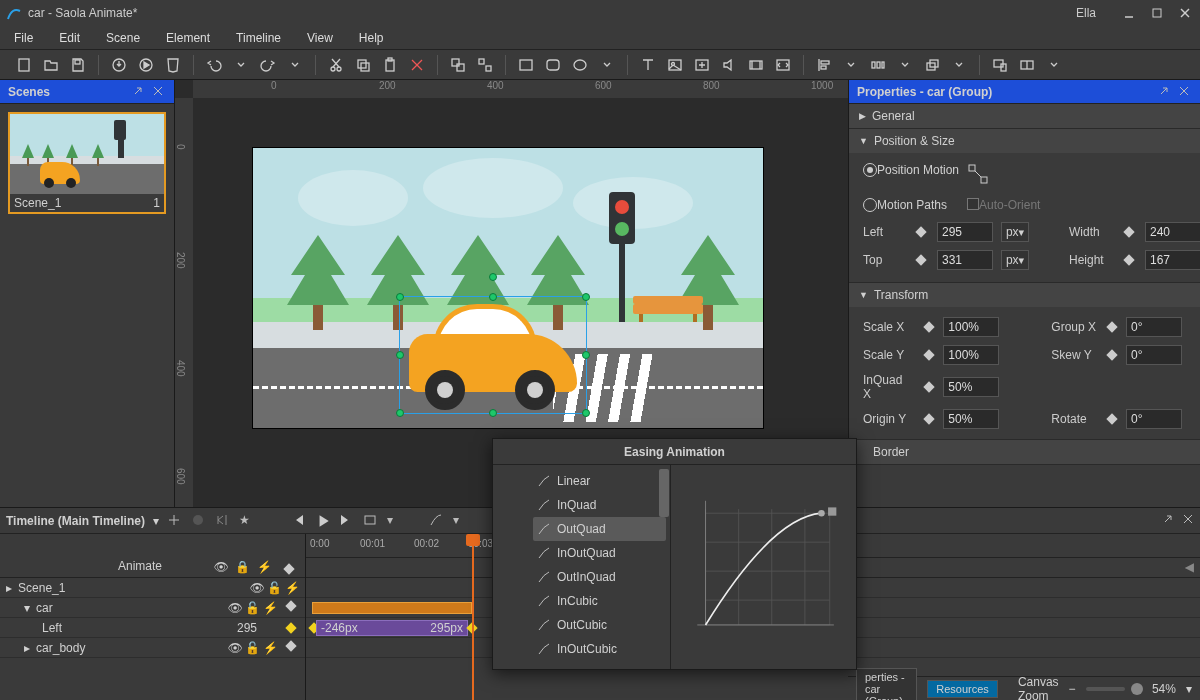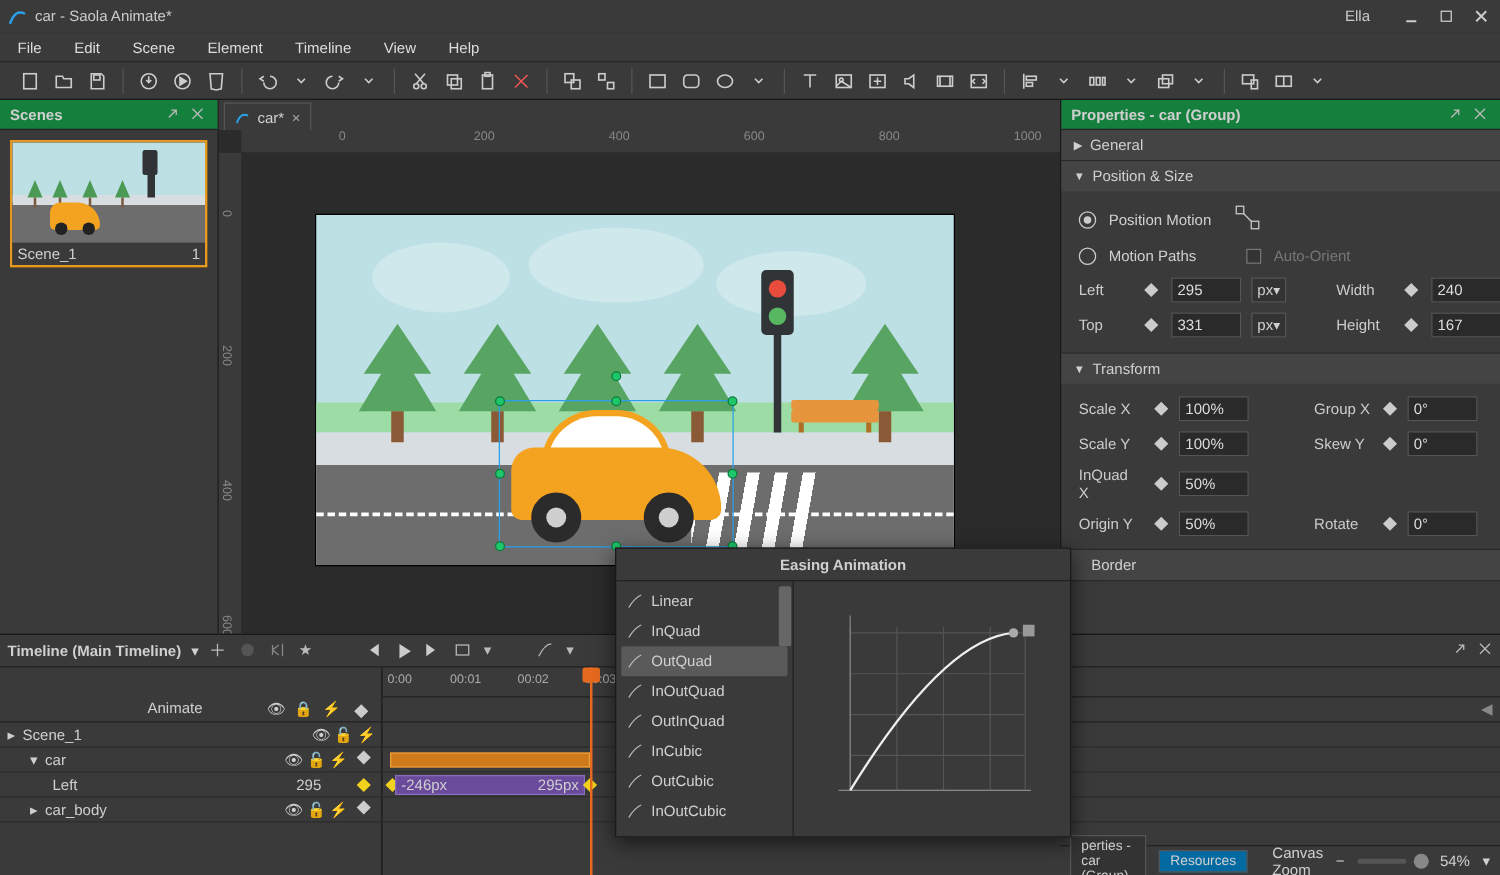--- a/index.html
+++ b/index.html
@@ -12,41 +12,41 @@
 .menubar { height:24px; background:#3a3a3a; display:flex; align-items:center; padding:0 14px; gap:26px; border-bottom:1px solid #222;}
 .menubar span { color:#ddd; cursor:pointer; }
 .toolbar { height:30px; background:#3a3a3a; display:flex; align-items:center; padding:0 6px; border-bottom:1px solid #1a1a1a;}
 .tb-group { display:flex; align-items:center; gap:7px; padding:0 8px;}
 .tb-sep { width:1px; height:20px; background:#555; margin:0 2px;}
 .tb-btn { width:20px; height:20px; display:flex; align-items:center; justify-content:center; color:#ccc; cursor:pointer;}
 .tb-btn.red svg { stroke:#e55; }
 .tb-btn svg { stroke:#ccc; fill:none; stroke-width:1.3; }
 .main { position:absolute; top:80px; left:0; right:0; bottom:193px; display:flex; }
 .scenes-panel { width:175px; background:#3a3a3a; border-right:1px solid #1a1a1a; display:flex; flex-direction:column;}
-.panel-header { height:24px; background:#15803d; display:flex; align-items:center; padding:0 8px; border-bottom:1px solid #222; font-weight:600;}
+.panel-header { height:24px; background:#1d4ed8; display:flex; align-items:center; padding:0 8px; border-bottom:1px solid #222; font-weight:600;}
 .panel-header .spacer{flex:1;}
 .panel-header .hicon{width:14px;height:14px;margin-left:6px;color:#bbb;cursor:pointer;}
 .scene-thumb { margin:8px; border:2px solid #e49a22; background:#000;}
 .scene-thumb-img { width:100%; height:80px; background:linear-gradient(#bde0e5 60%,#888 60%); position:relative; overflow:hidden;}
 .scene-label { display:flex; justify-content:space-between; padding:2px 4px; background:#3a3a3a; font-size:11px;}
 .canvas-area { flex:1; background:#2b2b2b; display:flex; flex-direction:column;}
 .tabbar { height:24px; background:#3a3a3a; display:flex; align-items:flex-end; padding-left:4px;}
 .tab { height:22px; background:#3a3a3a; border:1px solid #555; border-bottom:none; padding:2px 8px; display:flex; align-items:center; gap:6px;}
 .tab .close{color:#aaa;cursor:pointer;}
 .ruler-h { height:18px; background:#3a3a3a; position:relative; margin-left:18px;}
 .ruler-v { width:18px; background:#3a3a3a; position:absolute; left:0; top:0; bottom:0;}
 .ruler-h .tick,.ruler-v .tick{position:absolute;color:#888;font-size:10px;}
 .canvas-wrap { flex:1; position:relative; background:#2b2b2b; overflow:hidden;}
 .stage { position:absolute; left:78px; top:50px; width:510px; height:280px; background:#bde0e5; box-shadow:0 0 0 1px #000;}
 .props-panel { width:352px; background:#3a3a3a; border-left:1px solid #1a1a1a; overflow:hidden;}
 .prop-section { border-bottom:1px solid #2a2a2a;}
 .prop-head { height:24px; display:flex; align-items:center; padding:0 10px; background:#444; gap:6px;}
 .prop-head .tri{font-size:9px;}
 .prop-body { padding:10px 14px; display:flex; flex-direction:column; gap:10px;}
-.radio-row { display:flex; align-items:center; gap:10px;}
+.radio-row { display:flex; align-items:flex-start; }
 .radio { width:14px; height:14px; border:1.5px solid #ccc; border-radius:50%; display:flex; align-items:center; justify-content:center;}
 .radio.on::after{content:"";width:6px;height:6px;background:#ccc;border-radius:50%;}
 .checkbox { width:12px; height:12px; border:1px solid #777; background:#333;}
 .field-row { display:flex; align-items:center; gap:8px;}
 .field-row label{ width:42px; color:#ccc;}
 .diamond { width:8px; height:8px; background:#ccc; transform:rotate(45deg); margin:0 4px;}
 .num-input { width:56px; height:20px; background:#2a2a2a; border:1px solid #555; color:#ddd; padding:0 4px;}
 .unit { width:28px; height:20px; background:#333; border:1px solid #555; display:flex;align-items:center;justify-content:center;font-size:11px;}
 .transform-grid { display:grid; grid-template-columns:auto 14px 60px auto 14px 60px; gap:8px 8px; align-items:center;}
 .transform-grid .lbl{color:#ccc;}
@@ -110,21 +110,21 @@
 .car-sel .wheel::after{content:"";position:absolute;inset:6px;background:#cfcfcf;border-radius:50%;}
 .car-sel .w1{left:22px;} .car-sel .w2{left:112px;}
 .selbox{position:absolute;inset:-4px;border:1px solid #2aa0e8;}
 .handle{position:absolute;width:8px;height:8px;background:#1ec76a;border:1px solid #0a7a3a;border-radius:50%;}
 .thumb-tree{position:absolute;bottom:28px;width:16px;height:22px;}
 .thumb-car{position:absolute;bottom:10px;left:30px;width:40px;height:22px;background:#f4a321;border-radius:8px 18px 4px 4px;}
 .thumb-car::before,.thumb-car::after{content:"";position:absolute;bottom:-4px;width:10px;height:10px;background:#222;border-radius:50%;}
 .thumb-car::before{left:4px;}.thumb-car::after{right:4px;}
 .mini-ico{width:12px;height:12px;display:inline-flex;align-items:center;justify-content:center;}
 .scroll-thumb{position:absolute;right:1px;top:4px;width:10px;height:48px;background:#666;border-radius:2px;}
-.ep-list{position:relative;}
+.ep-list{position:relative;margin-left:36px;}
 </style>
 </head>
 <body>
 
 <div class="titlebar">
   <span class="appicon">
     <svg viewBox="0 0 16 16">
         <path d="M2 14 Q6 2 14 6" stroke="#2aa0e8" fill="none" stroke-width="2"></path>
       </svg>
   </span>
@@ -423,29 +423,20 @@
         <div class="thumb-car"></div>
       </div>
       <div class="scene-label">
         <span>Scene_1</span>
         <span>1</span>
       </div>
     </div>
   </div>
 
   <div class="canvas-area">
-    <div class="tabbar">
-      <div class="tab">
-        <svg width="12" height="12" viewBox="0 0 16 16">
-            <path d="M2 14 Q6 2 14 6" stroke="#2aa0e8" fill="none" stroke-width="2"></path>
-          </svg>
-        <span>car*</span>
-        <span class="close">×</span>
-      </div>
-    </div>
     <div class="ruler-h">
       <span class="tick" style="left:78px">0</span>
       <span class="tick" style="left:186px">200</span>
       <span class="tick" style="left:294px">400</span>
       <span class="tick" style="left:402px">600</span>
       <span class="tick" style="left:510px">800</span>
       <span class="tick" style="left:618px">1000</span>
     </div>
     <div class="canvas-wrap">
       <div class="ruler-v">

